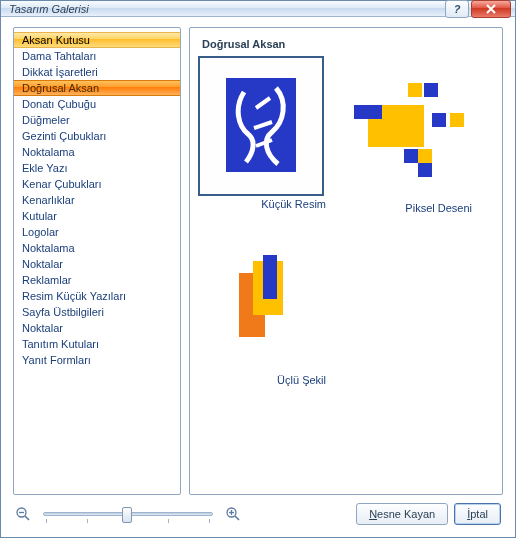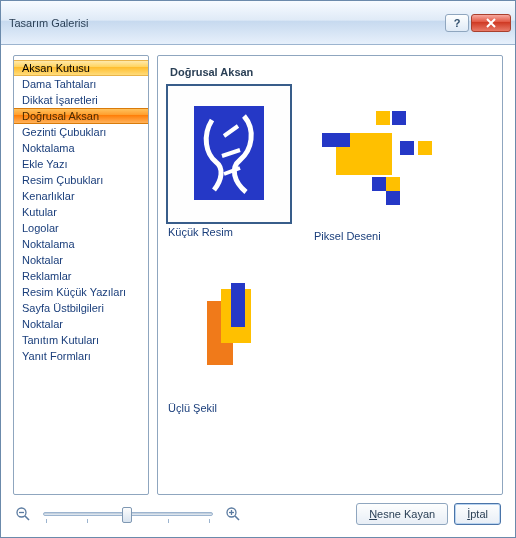--- a/index.html
+++ b/index.html
@@ -1,32 +1,32 @@
 <!DOCTYPE html>
 <html><head>
 <meta charset="utf-8">
 <style>
 * { box-sizing: border-box; margin: 0; padding: 0; font-family: Tahoma, "Segoe UI", sans-serif; font-size: 11px; }
 body { background: #fff; width: 516px; height: 538px; overflow: hidden; }
 .window { width: 516px; height: 538px; border: 1px solid #6b8aab; background: #fff; display: flex; flex-direction: column; }
-.titlebar { height: 44px; background: linear-gradient(#f7fbff,#dfeaf7 45%,#c6d9ef 46%,#e7f0fb); display: flex; align-items: center; padding: 0 4px 0 8px; border-bottom: 1px solid #9cb4cf; }
+.titlebar { height: 16px; background: linear-gradient(#f7fbff,#dfeaf7 45%,#c6d9ef 46%,#e7f0fb); display: flex; align-items: center; padding: 0 4px 0 8px; border-bottom: 1px solid #9cb4cf; font-style: italic; }
 .titlebar .title { flex: 1; color: #2a3f55; font-weight: normal; }
 .tbtn { width: 24px; height: 18px; margin-left: 2px; border: 1px solid #8fa6bf; border-radius: 3px; background: linear-gradient(#fdfefe,#dfeaf6); display: flex; align-items: center; justify-content: center; color: #31506e; font-weight: bold; font-size: 11px; cursor: default; }
 .tbtn.close { width: 40px; background: linear-gradient(#f7a9a0,#e1543f 45%,#cf3a24 46%,#e97a68); border-color: #a9402e; color: #fff; }
 .tbtn.close svg { stroke:#fff; }
 .content { flex: 1; display: flex; flex-direction: column; padding: 10px 12px 8px 12px; }
 .panels { flex: 1; display: flex; gap: 8px; }
-.listpanel { width: 136px; background: #fff; border: 1px solid #8fa6bf; border-radius: 2px; padding: 4px 0; overflow: hidden; }
+.listpanel { width: 168px; background: #fff; border: 1px solid #8fa6bf; border-radius: 2px; padding: 4px 0; overflow: hidden; }
 .listitem { padding: 2px 8px; color: #1a3e7b; cursor: default; white-space: nowrap; }
 .listitem.selected { background: linear-gradient(#ffe9a9,#ffd35b 45%,#ffbe2f 46%,#ffdc7b); color: #000; border-top:1px solid #e9b44a; border-bottom:1px solid #e9b44a; padding-top:1px; padding-bottom:1px;}
 .listitem.active { background: linear-gradient(#ffc15c,#ff9c2a 45%,#ff7f09 46%,#ffb25a); color:#4a2a00; border-top:1px solid #d97b0a; border-bottom:1px solid #d97b0a; padding-top:1px; padding-bottom:1px;}
 .gallerypanel { flex: 1; background: #fff; border: 1px solid #8fa6bf; border-radius: 2px; padding: 8px 10px; display:flex; flex-direction:column; }
 .gallerytitle { font-weight: bold; color: #2a3f55; padding: 2px 0 8px 2px; }
 .grid { display:flex; flex-wrap:wrap; gap: 0 20px; }
-.thumbwrap { width: 126px; text-align:left; margin-bottom: 16px; }
+.thumbwrap { width: 126px; text-align:right; margin-bottom: 16px; }
 .thumbbox { width:126px; height:140px; display:flex; align-items:center; justify-content:center; }
 .thumbwrap.selected .thumbbox { border:2px solid #385d8a; background:#fefefe; margin:-2px;}
 .thumbcaption { color:#1a3e7b; margin-top:4px; }
 .bottombar { height: 34px; display:flex; align-items:center; gap:6px; padding: 4px 2px 0 2px; }
 .spacer { flex:1; }
 .zoomslider { flex:0 0 170px; height:4px; background: linear-gradient(#b9c7d6,#e7eef6); border:1px solid #9cb4cf; border-radius:2px; position:relative; margin:0 6px;}
 .zoomslider .ticks { position:absolute; top:6px; left:0; right:0; display:flex; justify-content:space-between; padding:0 2px;}
 .zoomslider .tick{ width:1px; height:4px; background:#9cb4cf;}
 .zoomslider .knob{ position:absolute; top:-6px; left:78px; width:10px; height:16px; background:linear-gradient(#fdfdfd,#d8e3ef); border:1px solid #7f98b3; border-radius:2px;}
 .mag { width:16px; height:16px; }
@@ -56,24 +56,26 @@
     </div>
   </div>
 
   <div class="content">
     <div class="panels">
       <div class="listpanel" id="listpanel">
           <div class="listitem selected">Aksan Kutusu</div>
           <div class="listitem">Dama Tahtaları</div>
           <div class="listitem">Dikkat İşaretleri</div>
           <div class="listitem active">Doğrusal Aksan</div>
+          <div class="listitem">Donatı Çubuğu</div>
+          <div class="listitem">Düğmeler</div>
           <div class="listitem">Gezinti Çubukları</div>
           <div class="listitem">Noktalama</div>
           <div class="listitem">Ekle Yazı</div>
-          <div class="listitem">Resim Çubukları</div>
+          <div class="listitem">Kenar Çubukları</div>
           <div class="listitem">Kenarlıklar</div>
           <div class="listitem">Kutular</div>
           <div class="listitem">Logolar</div>
           <div class="listitem">Noktalama</div>
           <div class="listitem">Noktalar</div>
           <div class="listitem">Reklamlar</div>
           <div class="listitem">Resim Küçük Yazıları</div>
           <div class="listitem">Sayfa Üstbilgileri</div>
           <div class="listitem">Noktalar</div>
           <div class="listitem">Tanıtım Kutuları</div>

